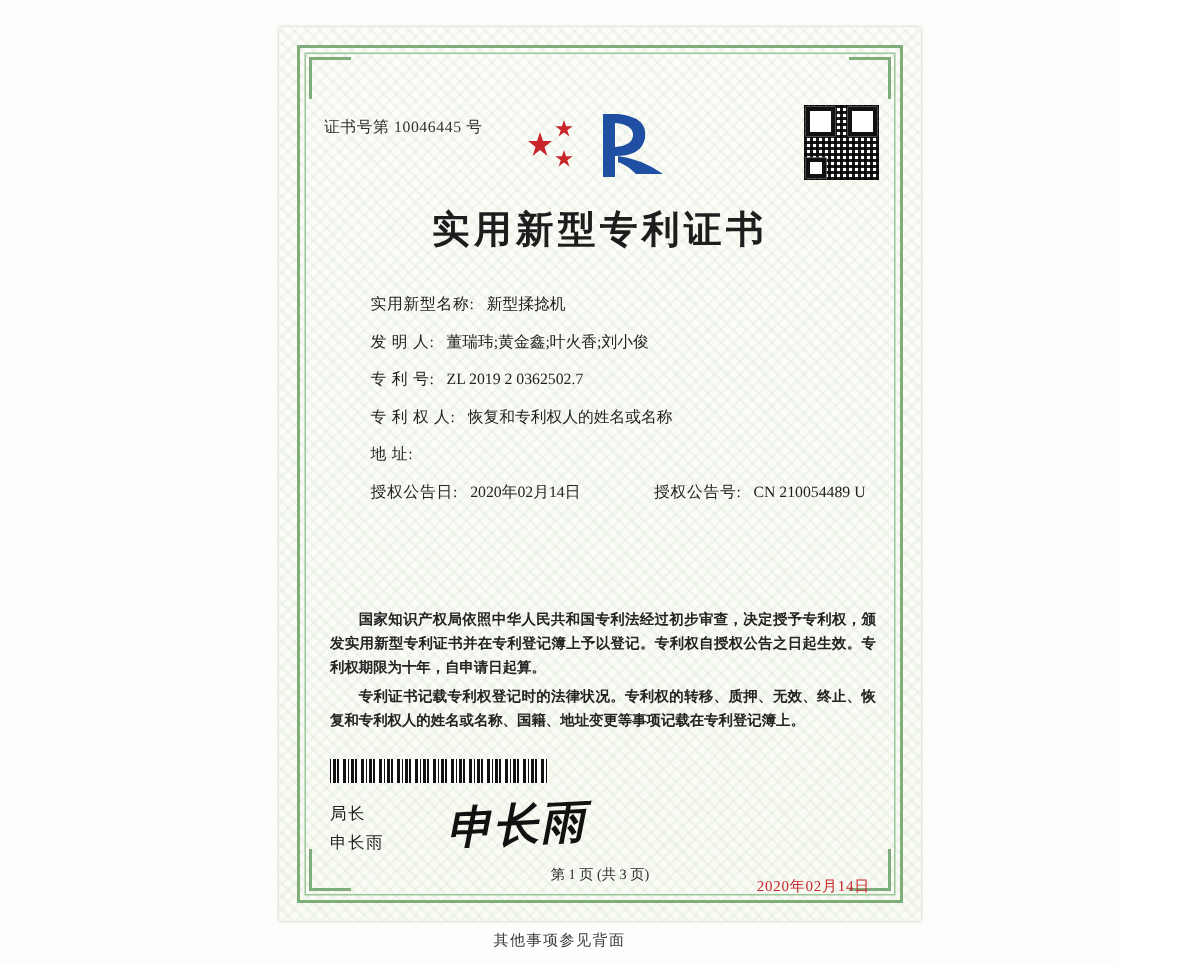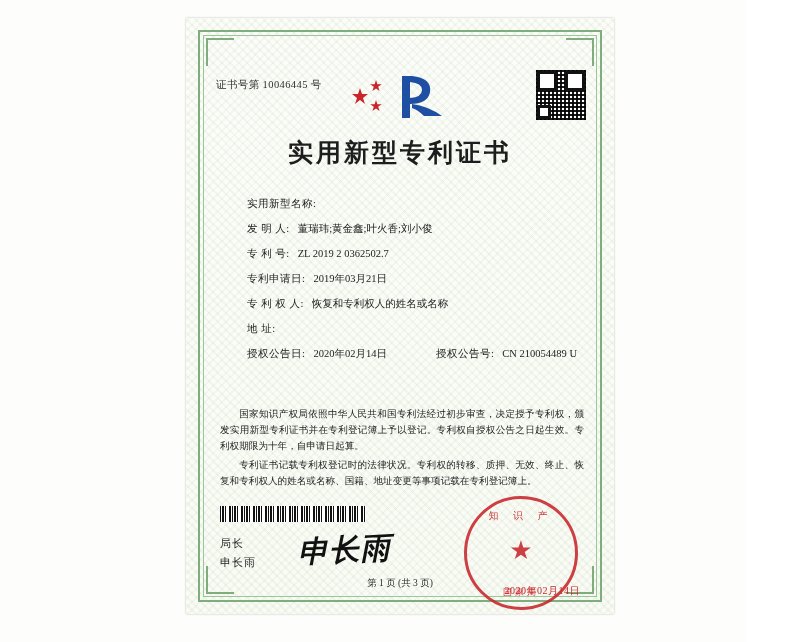--- a/index.html
+++ b/index.html
@@ -166,20 +166,21 @@
     right: 30px;
     top: 388px;
     font-size: 9.6px;
     line-height: 16px;
     color: #242424;
     text-align: justify;
   }
   .paragraphs p {
     margin: 0 0 3px 0;
     text-indent: 2em;
+    font-weight: bold;
   }
 
   .barcode {
     position: absolute;
     left: 34px;
     top: 488px;
     width: 146px;
     height: 16px;
     background: repeating-linear-gradient(90deg,
       #111 0 1px, #fff 1px 2px, #111 2px 4px, #fff 4px 5px,
@@ -302,32 +303,29 @@
 
     <div class="qr">
       <span class="qr-bl"></span>
     </div>
 
     <div class="title">实用新型专利证书</div>
 
     <div class="fields">
       <div class="field-row">
         <span class="field-label">实用新型名称:</span>
+        <span class="field-value">新型揉捻机</span>
       </div>
       <div class="field-row">
         <span class="field-label">发 明 人:</span>
         <span class="field-value">董瑞玮;黄金鑫;叶火香;刘小俊</span>
       </div>
       <div class="field-row">
         <span class="field-label">专 利 号:</span>
         <span class="field-value">ZL 2019 2 0362502.7</span>
-      </div>
-      <div class="field-row">
-        <span class="field-label">专利申请日:</span>
-        <span class="field-value">2019年03月21日</span>
       </div>
       <div class="field-row">
         <span class="field-label">专 利 权 人:</span>
         <span class="field-value">恢复和专利权人的姓名或名称</span>
       </div>
       <div class="field-row">
         <span class="field-label">地 址:</span>
       </div>
       <div class="field-row dual">
         <span class="field-label">授权公告日:</span>
@@ -343,23 +341,19 @@
     </div>
 
     <div class="barcode"></div>
 
     <div class="sign-block">
       <div>局长</div>
       <div>申长雨</div>
     </div>
     <div class="signature">申长雨</div>
 
-    <div class="seal">
-      <div class="seal-text">知 识 产</div>
-      <div class="seal-star">★</div>
-      <div class="seal-text-bottom">国家局</div>
-    </div>
     <div class="seal-date">2020年02月14日</div>
 
     <div class="page-num">第 1 页 (共 3 页)</div>
   </div>
 
+  <div class="footer-note">其他事项参见背面</div>
 </div>
 
 </body></html>

